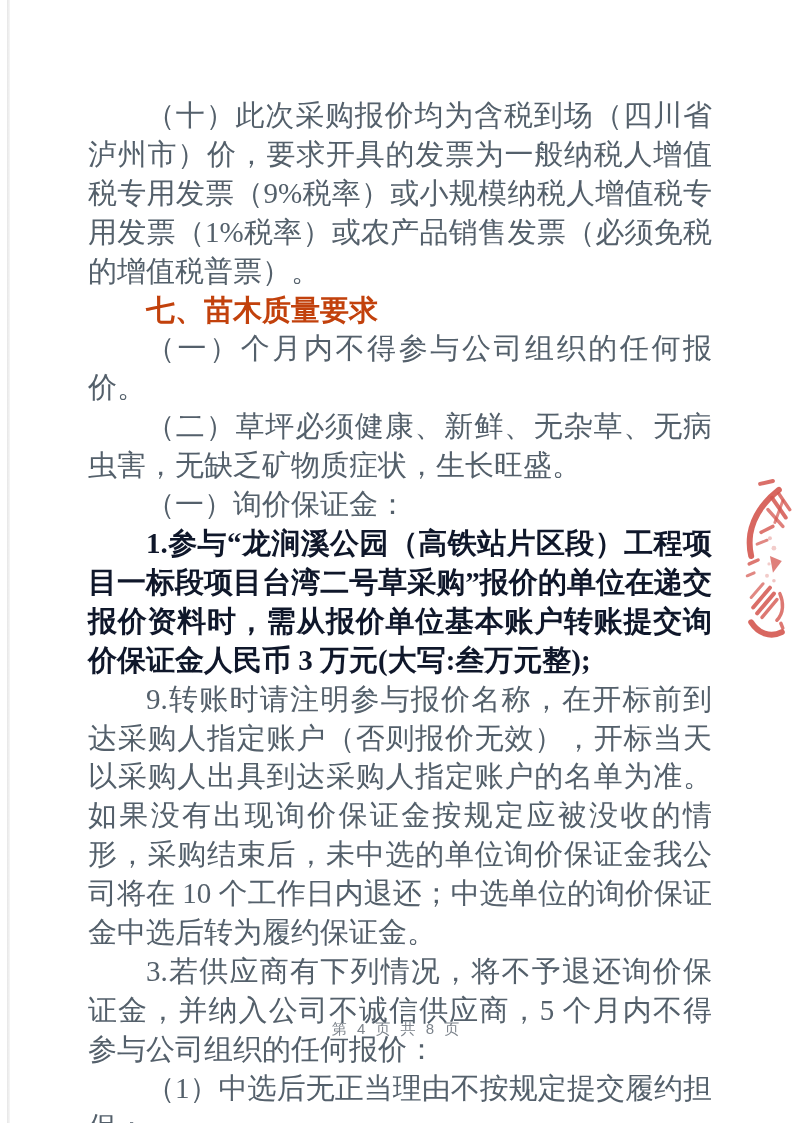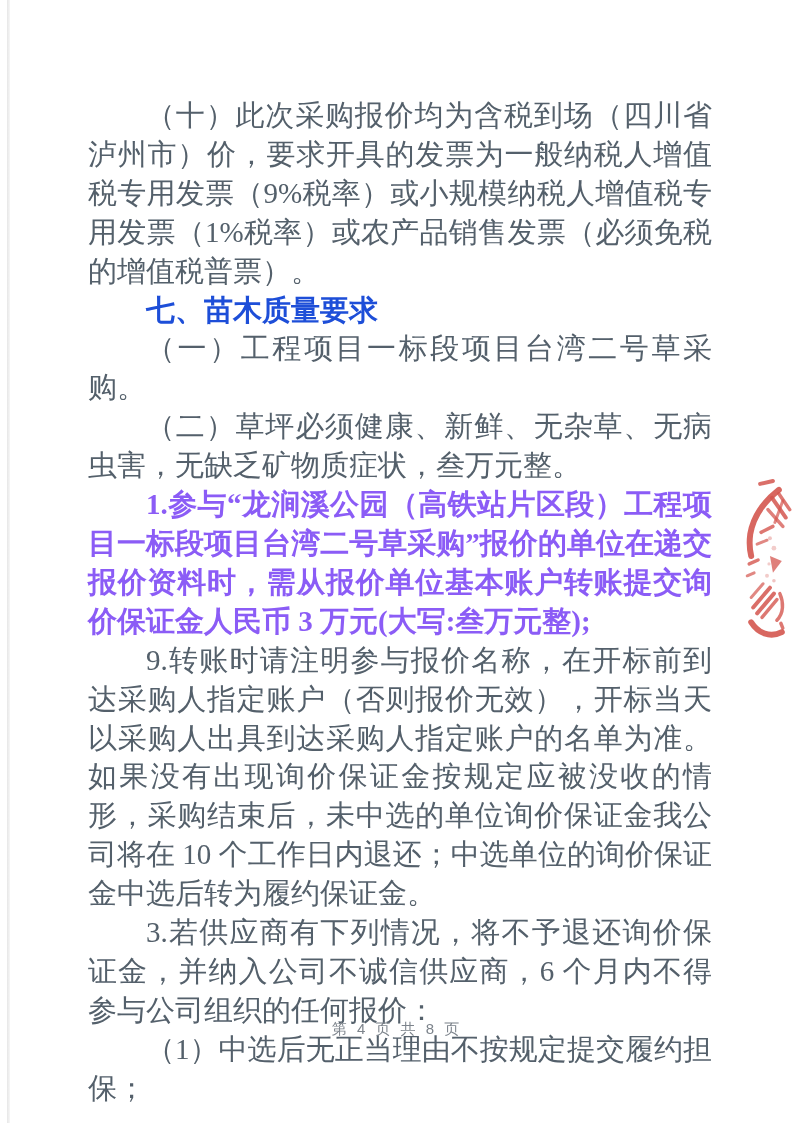--- a/index.html
+++ b/index.html
@@ -21,25 +21,25 @@
     font-size: 29px;
     line-height: 38.9px;
     color: #54606b;
     text-align: justify;
     text-justify: inter-ideograph;
   }
   .content p { margin: 0; text-indent: 2em; }
   .para-heading {
     font-family: "Liberation Sans", sans-serif;
     font-weight: 700;
-    color: #1d4ed8;
+    color: #c2410c;
   }
   .para-bold {
     font-weight: 700;
-    color: #8b5cf6;
+    color: #0f172a;
   }
   .footer {
     position: absolute; left: 0; right: 0; top: 1020px;
     text-align: center;
     font-family: "Liberation Sans", sans-serif;
     font-size: 15px;
     letter-spacing: 3px;
     color: #7d848c;
   }
   .stamp {
@@ -48,25 +48,26 @@
   }
 </style>
 </head>
 <body>
 
 <div class="scan-edge"></div>
 
 <div class="content">
   <p>（十）此次采购报价均为含税到场（四川省泸州市）价，要求开具的发票为一般纳税人增值税专用发票（9%税率）或小规模纳税人增值税专用发票（1%税率）或农产品销售发票（必须免税的增值税普票）。</p>
   <p class="para-heading">七、苗木质量要求</p>
-  <p>（一）工程项目一标段项目台湾二号草采购。</p>
-  <p>（二）草坪必须健康、新鲜、无杂草、无病虫害，无缺乏矿物质症状，叁万元整。</p>
+  <p>（一）个月内不得参与公司组织的任何报价。</p>
+  <p>（二）草坪必须健康、新鲜、无杂草、无病虫害，无缺乏矿物质症状，生长旺盛。</p>
+  <p>（一）询价保证金：</p>
   <p class="para-bold">1.参与“龙涧溪公园（高铁站片区段）工程项目一标段项目台湾二号草采购”报价的单位在递交报价资料时，需从报价单位基本账户转账提交询价保证金人民币 3 万元(大写:叁万元整);</p>
   <p>9.转账时请注明参与报价名称，在开标前到达采购人指定账户（否则报价无效），开标当天以采购人出具到达采购人指定账户的名单为准。如果没有出现询价保证金按规定应被没收的情形，采购结束后，未中选的单位询价保证金我公司将在 10 个工作日内退还；中选单位的询价保证金中选后转为履约保证金。</p>
-  <p>3.若供应商有下列情况，将不予退还询价保证金，并纳入公司不诚信供应商，6 个月内不得参与公司组织的任何报价：</p>
+  <p>3.若供应商有下列情况，将不予退还询价保证金，并纳入公司不诚信供应商，5 个月内不得参与公司组织的任何报价：</p>
   <p>（1）中选后无正当理由不按规定提交履约担保；</p>
 
 </div>
 
 <svg class="stamp" viewBox="0 0 56 168" xmlns="http://www.w3.org/2000/svg">
   <g stroke="#d4564f" fill="none" stroke-linecap="round">
 
     <path d="M21,7 L34,4" stroke-width="4" opacity="0.85"></path>
 
     <path d="M40,13 C26,24 14,40 11,58 C10,66 10,72 12,80" stroke-width="6" opacity="0.9"></path>

